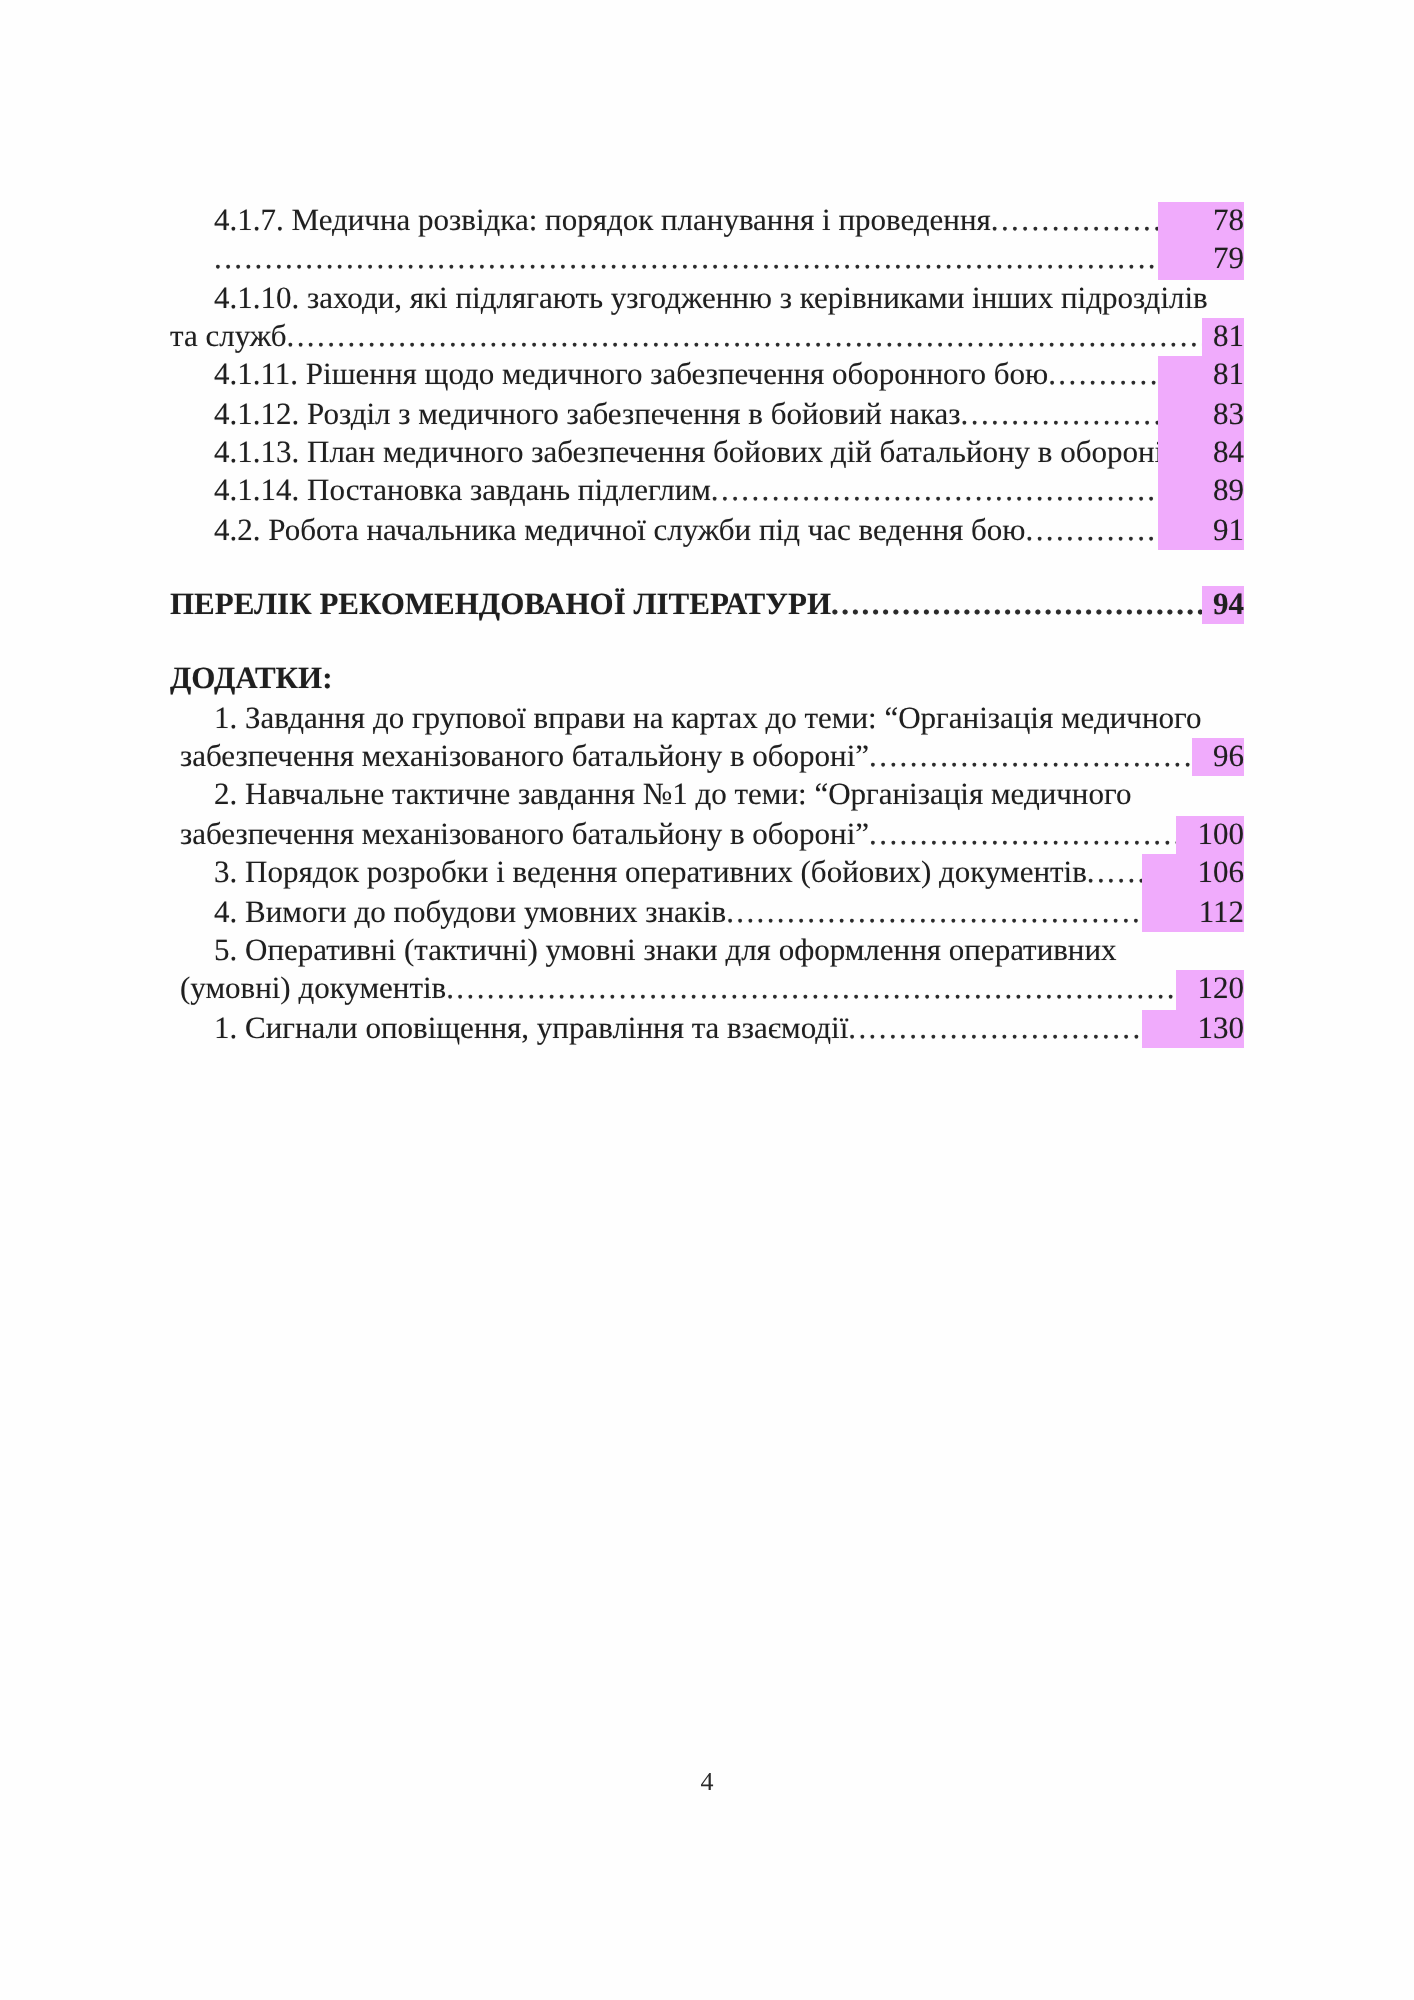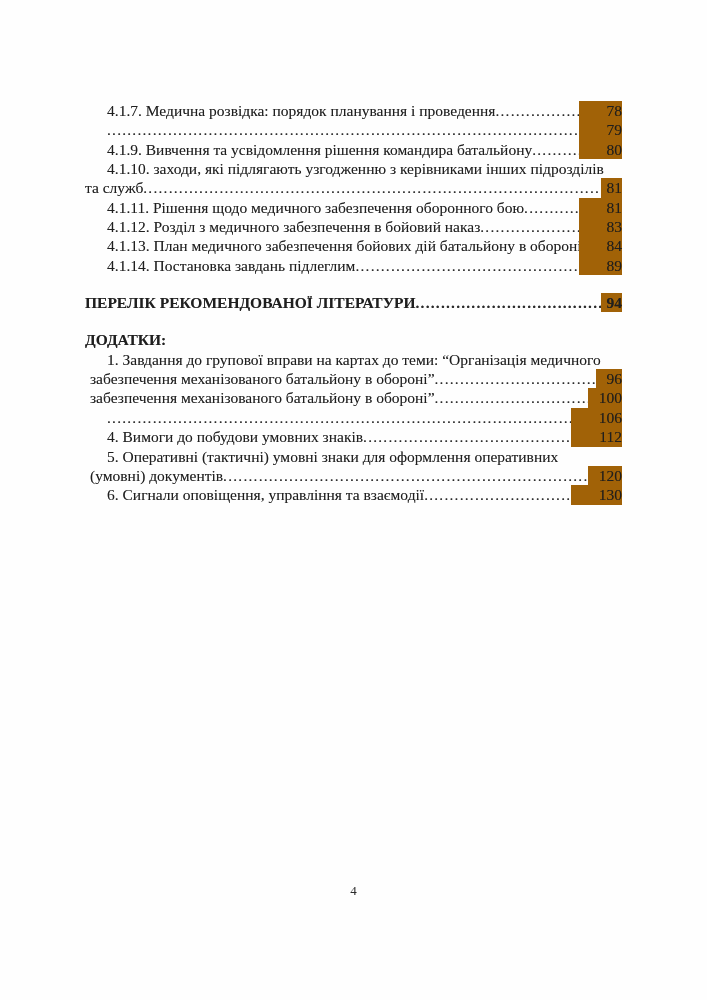--- a/index.html
+++ b/index.html
@@ -39,21 +39,21 @@
   }
   .leader::after {
     content: "........................................................................................................................................................................................................................................";
     letter-spacing: 1.2px;
     color: #2a2a2a;
   }
   .pg {
     position: absolute;
     right: 0;
     bottom: 0;
-    background: #a16207;
+    background: #f0abfc;
     padding-left: 6px;
   }
   .footer {
     position: absolute;
     left: 0;
     top: 883px;
     width: 707px;
     text-align: center;
     font-size: 13px;
     line-height: 15px;
@@ -67,23 +67,20 @@
   <div class="toc">
 
     <div class="entry">
       <div class="line dotline first"><span class="txt">4.1.7. Медична розвідка: порядок планування і проведення</span><span class="leader"></span><span class="pg">78</span></div>
     </div>
 
     <div class="entry">
       <div class="line dotline first"><span class="leader"></span><span class="pg">79</span></div>
     </div>
 
-    <div class="entry">
-      <div class="line dotline first"><span class="txt">4.1.9. Вивчення та усвідомлення рішення командира батальйону</span><span class="leader"></span><span class="pg">80</span></div>
-    </div>
 
     <div class="entry">
       <div class="line first">4.1.10. заходи, які підлягають узгодженню з керівниками інших підрозділів</div>
       <div class="line dotline cont0"><span class="txt">та служб</span><span class="leader"></span><span class="pg">81</span></div>
     </div>
 
     <div class="entry">
       <div class="line dotline first"><span class="txt">4.1.11. Рішення щодо медичного забезпечення оборонного бою</span><span class="leader"></span><span class="pg">81</span></div>
     </div>
 
@@ -92,51 +89,55 @@
     </div>
 
     <div class="entry">
       <div class="line dotline first"><span class="txt">4.1.13. План медичного забезпечення бойових дій батальйону в обороні</span><span class="leader"></span><span class="pg">84</span></div>
     </div>
 
     <div class="entry">
       <div class="line dotline first"><span class="txt">4.1.14. Постановка завдань підлеглим</span><span class="leader"></span><span class="pg">89</span></div>
     </div>
 
+    <div class="entry">
+      <div class="line dotline first"><span class="txt">4.2. Робота начальника медичної служби під час ведення бою</span><span class="leader"></span><span class="pg">91</span></div>
+    </div>
 
     <div class="entry gap">
       <div class="line dotline"><span class="txt">ПЕРЕЛІК РЕКОМЕНДОВАНОЇ ЛІТЕРАТУРИ</span><span class="leader"></span><span class="pg">94</span></div>
     </div>
 
     <div class="line gap">ДОДАТКИ:</div>
 
     <div class="entry">
       <div class="line first">1. Завдання до групової вправи на картах до теми: “Організація медичного</div>
       <div class="line dotline cont"><span class="txt">забезпечення механізованого батальйону в обороні”</span><span class="leader"></span><span class="pg">96</span></div>
     </div>
 
     <div class="entry">
+      <div class="line first">2. Навчальне тактичне завдання №1 до теми: “Організація медичного</div>
       <div class="line dotline cont"><span class="txt">забезпечення механізованого батальйону в обороні”</span><span class="leader"></span><span class="pg">100</span></div>
     </div>
 
     <div class="entry">
-      <div class="line dotline first"><span class="leader"></span><span class="pg">106</span></div>
+      <div class="line dotline first"><span class="txt">3. Порядок розробки і ведення оперативних (бойових) документів</span><span class="leader"></span><span class="pg">106</span></div>
     </div>
 
     <div class="entry">
       <div class="line dotline first"><span class="txt">4. Вимоги до побудови умовних знаків</span><span class="leader"></span><span class="pg">112</span></div>
     </div>
 
     <div class="entry">
       <div class="line first">5. Оперативні (тактичні) умовні знаки для оформлення оперативних</div>
       <div class="line dotline cont"><span class="txt">(умовні) документів</span><span class="leader"></span><span class="pg">120</span></div>
     </div>
 
     <div class="entry">
-      <div class="line dotline first"><span class="txt">6. Сигнали оповіщення, управління та взаємодії</span><span class="leader"></span><span class="pg">130</span></div>
+      <div class="line dotline first"><span class="txt">1. Сигнали оповіщення, управління та взаємодії</span><span class="leader"></span><span class="pg">130</span></div>
     </div>
 
 
 
   </div>
 
   <div class="footer">4</div>
 </div>
 
 </body></html>

